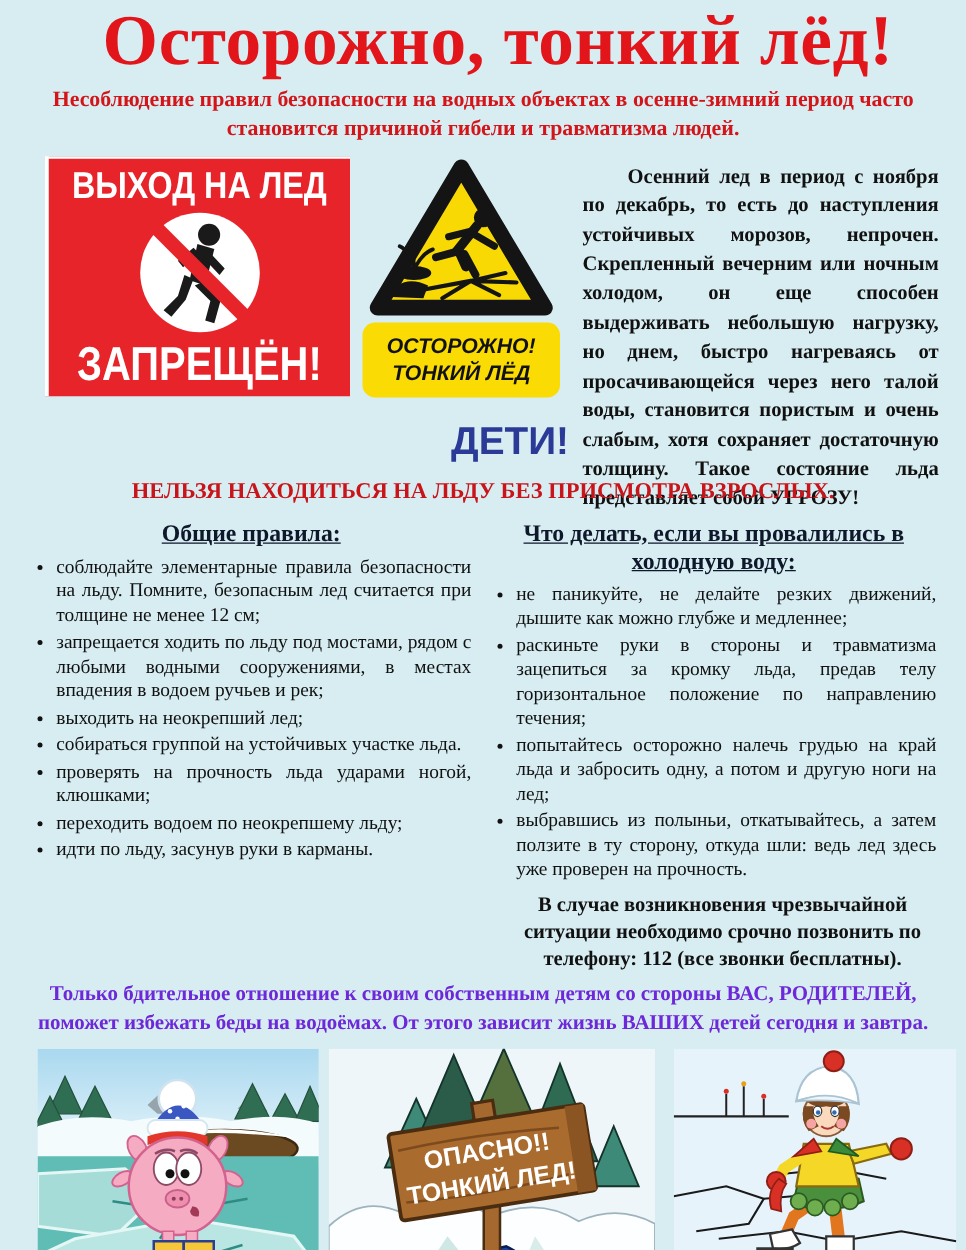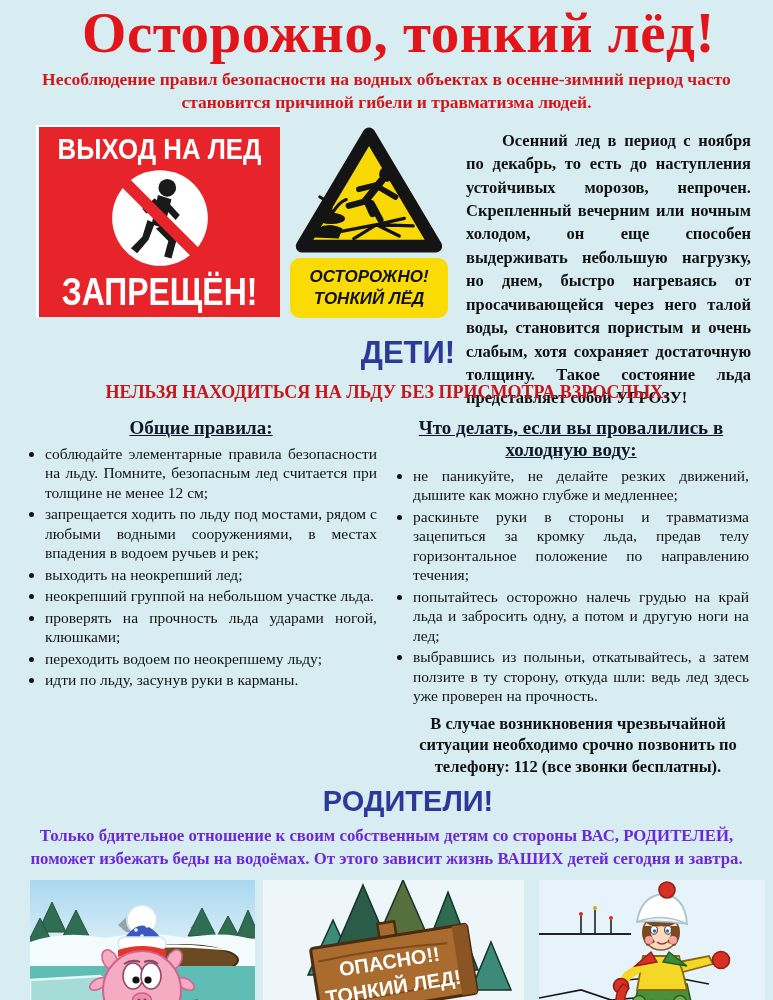--- a/index.html
+++ b/index.html
@@ -169,39 +169,38 @@
   <h2 class="children-heading">ДЕТИ!</h2>
   <p class="children-warning">НЕЛЬЗЯ НАХОДИТЬСЯ НА ЛЬДУ БЕЗ ПРИСМОТРА ВЗРОСЛЫХ.</p>
 
   <div class="columns">
     <div class="col-left">
       <h3 class="col-heading">Общие правила:</h3>
       <ul class="rules">
         <li>соблюдайте элементарные правила безопасности на льду. Помните, безопасным лед считается при толщине не менее 12 см;</li>
         <li>запрещается ходить по льду под мостами, рядом с любыми водными сооружениями, в местах впадения в водоем ручьев и рек;</li>
         <li>выходить на неокрепший лед;</li>
-        <li>неокрепший группой на небольшом участке льда.</li>
+        <li>собираться группой на устойчивых участке льда.</li>
         <li>проверять на прочность льда ударами ногой, клюшками;</li>
         <li>переходить водоем по неокрепшему льду;</li>
         <li>идти по льду, засунув руки в карманы.</li>
       </ul>
     </div>
     <div class="col-right">
       <h3 class="col-heading">Что делать, если вы провалились в холодную воду:</h3>
       <ul class="rules">
         <li>не паникуйте, не делайте резких движений, дышите как можно глубже и медленнее;</li>
         <li>раскиньте руки в стороны и травматизма зацепиться за кромку льда, предав телу горизонтальное положение по направлению течения;</li>
         <li>попытайтесь осторожно налечь грудью на край льда и забросить одну, а потом и другую ноги на лед;</li>
         <li>выбравшись из полыньи, откатывайтесь, а затем ползите в ту сторону, откуда шли: ведь лед здесь уже проверен на прочность.</li>
       </ul>
       <p class="note">В случае возникновения чрезвычайной ситуации необходимо срочно позвонить по телефону: 112 (все звонки бесплатны).</p>
     </div>
   </div>
 
-  <h2 class="parents-heading">РОДИТЕЛИ!</h2>
   <p class="parents-message">Только бдительное отношение к своим собственным детям со стороны ВАС, РОДИТЕЛЕЙ, поможет избежать беды на водоёмах. От этого зависит жизнь ВАШИХ детей сегодня и завтра.</p>
 
   <div class="gallery">
 
     <div class="ill ill-1">
       <svg viewBox="0 0 225 188" preserveAspectRatio="none">
         <defs>
           <linearGradient id="sky1" x1="0" y1="0" x2="0" y2="1">
             <stop offset="0" stop-color="#a9d8ef"></stop>
               <stop offset="1" stop-color="#eef8fc"></stop>

